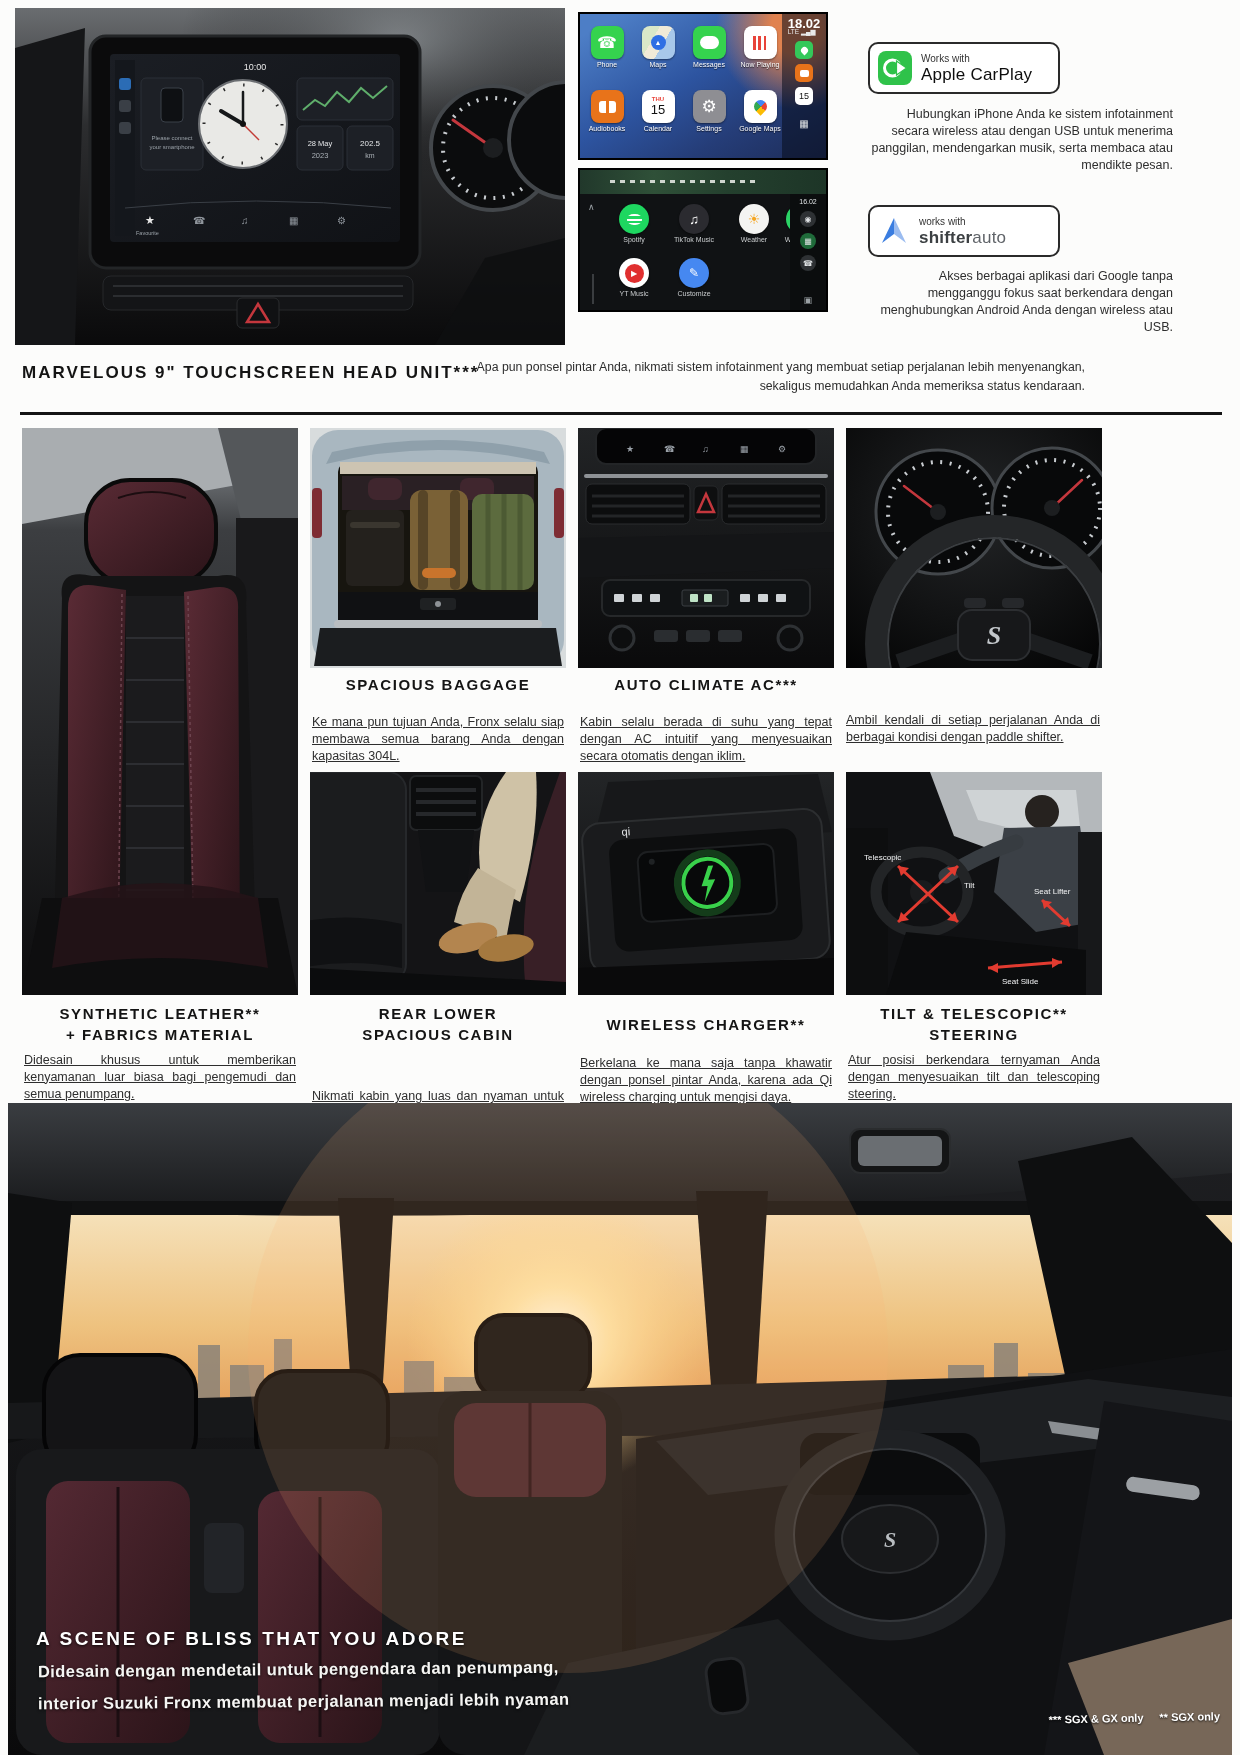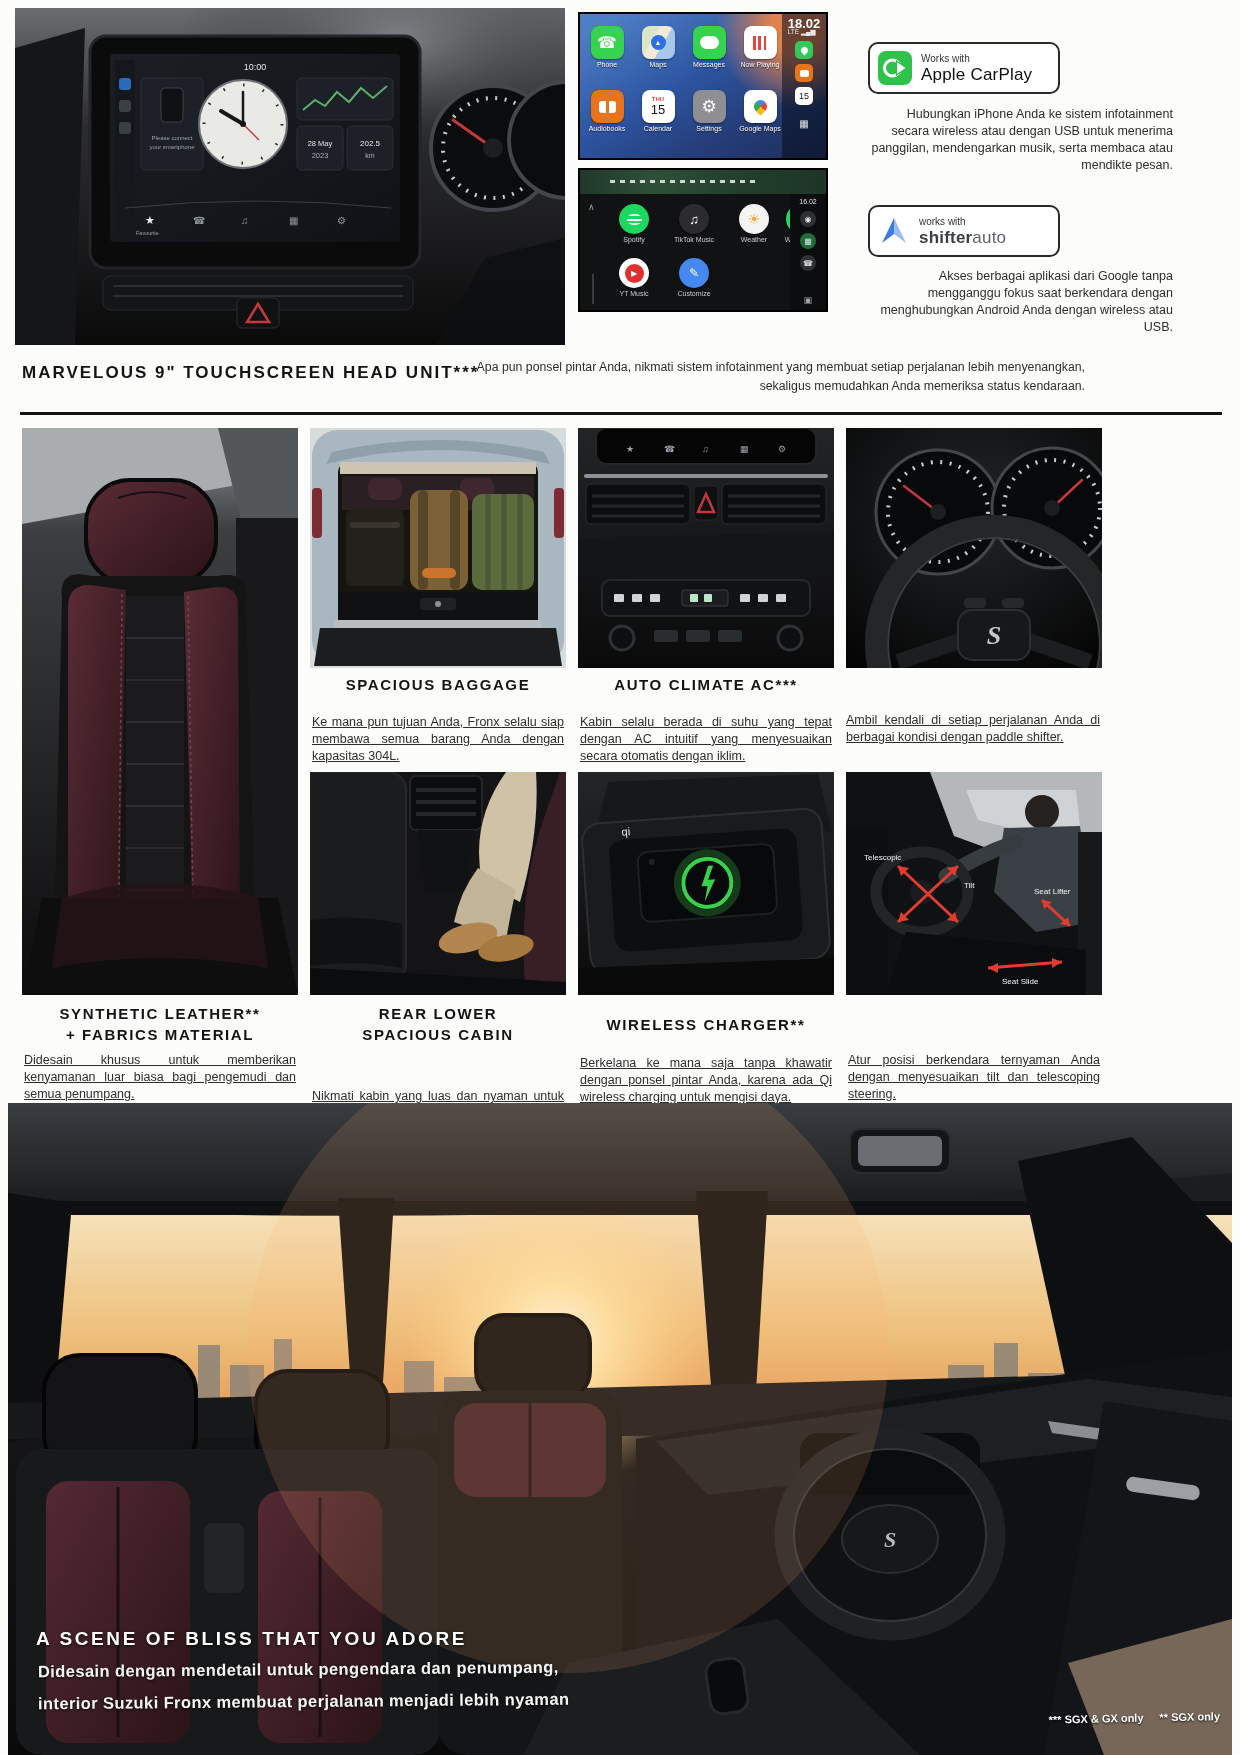--- a/index.html
+++ b/index.html
@@ -562,20 +562,24 @@
 
   <div class="abs feat-title" style="left:310px;top:1003px;width:256px;">
     <div>REAR LOWER</div>
     <div>SPACIOUS CABIN</div>
   </div>
   <div class="abs feat-body" style="left:312px;top:1052px;width:252px;margin-top:36px;">Nikmati kabin yang luas dan nyaman untuk semua penumpang di belakang.</div>
 
   <div class="abs feat-title" style="left:578px;top:1014px;width:256px;">WIRELESS CHARGER**</div>
   <div class="abs feat-body" style="left:580px;top:1055px;width:252px;">Berkelana ke mana saja tanpa khawatir dengan ponsel pintar Anda, karena ada Qi wireless charging untuk mengisi daya.</div>
 
+  <div class="abs feat-title" style="left:846px;top:1003px;width:256px;">
+    <div>TILT &amp; TELESCOPIC**</div>
+    <div>STEERING</div>
+  </div>
   <div class="abs feat-body" style="left:848px;top:1052px;width:252px;">Atur posisi berkendara ternyaman Anda dengan menyesuaikan tilt dan telescoping steering.</div>
 
   <div class="photo" style="left:8px;top:1103px;width:1224px;height:652px;">
     <svg viewBox="0 0 1224 652" preserveAspectRatio="none" xmlns="http://www.w3.org/2000/svg">
       <defs>
         <linearGradient id="roof" x1="0" y1="0" x2="0" y2="1">
           <stop offset="0" stop-color="#3a3d41"></stop>
             <stop offset="1" stop-color="#17181a"></stop>
         </linearGradient>
         <linearGradient id="sky" x1="0" y1="0" x2="0" y2="1">

